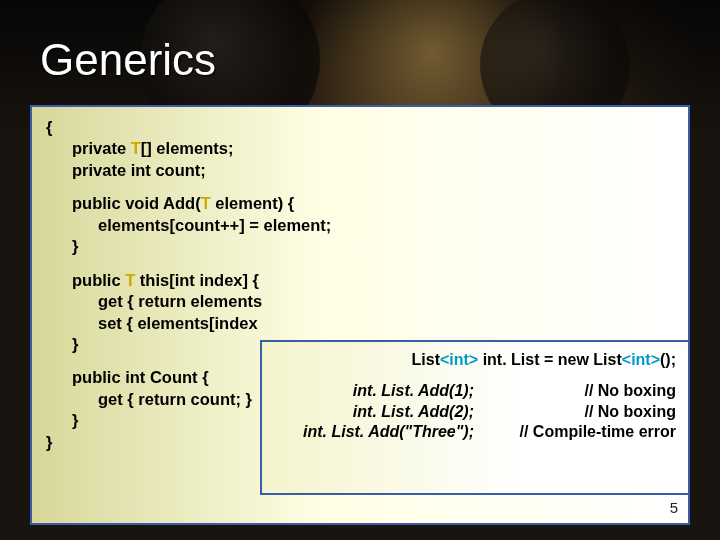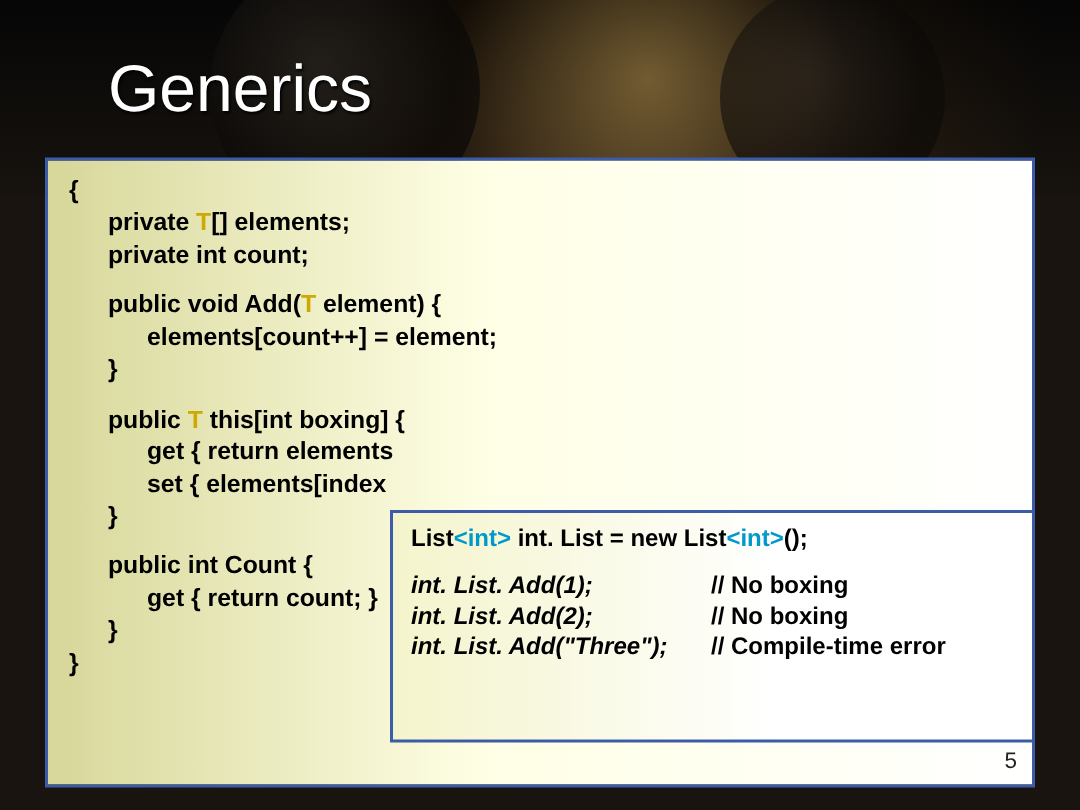--- a/index.html
+++ b/index.html
@@ -29,21 +29,20 @@
   .header-bg::before { width:180px; height:180px; left:140px; top:-30px; opacity:0.7;}
   .header-bg::after  { width:150px; height:150px; left:480px; top:-10px; opacity:0.6;}
   .title {
     position: absolute;
     top: 35px;
     left: 40px;
     color: #fff;
     font-size: 44px;
     font-weight: normal;
     text-shadow: 1px 1px 2px #000;
-    margin-left: 32px;
   }
   .slide-body {
     position: absolute;
     top: 105px;
     left: 30px;
     width: 660px;
     height: 420px;
     background: linear-gradient(to right, #d7d79a 0%, #ffffe6 45%, #ffffff 100%);
     border: 2px solid #3d5ca8;
     padding: 10px 14px;
@@ -64,20 +63,21 @@
     width: 430px;
     height: 155px;
     background: linear-gradient(to right, #f4f4cc 0%, #ffffff 60%);
     border: 2px solid #3d5ca8;
     padding: 8px 12px;
     font-family: Arial, sans-serif;
     font-size: 16px;
     font-weight: bold;
     color: #000;
     line-height: 1.3;
+    text-align: right;
   }
   .gp2 { color: #0099cc; }
   .row { display:flex; }
   .col1 { width: 200px; font-style: italic; }
   .col2 { flex:1; }
   .page-num {
     position:absolute;
     right:10px;
     bottom:6px;
     font-size:15px;
@@ -98,21 +98,21 @@
   </div>
   <div class="ind1">private int count;</div>
 
   <div class="blk ind1">
     <span>public void Add(</span><span class="gp">T</span><span> element) {</span>
   </div>
   <div class="ind2">elements[count++] = element;</div>
   <div class="ind1">}</div>
 
   <div class="blk ind1">
-    <span>public </span><span class="gp">T</span><span> this[int boxing] {</span>
+    <span>public </span><span class="gp">T</span><span> this[int index] {</span>
   </div>
   <div class="ind2">get { return elements</div>
   <div class="ind2">set { elements[index</div>
   <div class="ind1">}</div>
 
   <div class="blk ind1">public int Count {</div>
   <div class="ind2">get { return count; }</div>
   <div class="ind1">}</div>
   <div>}</div>
 

